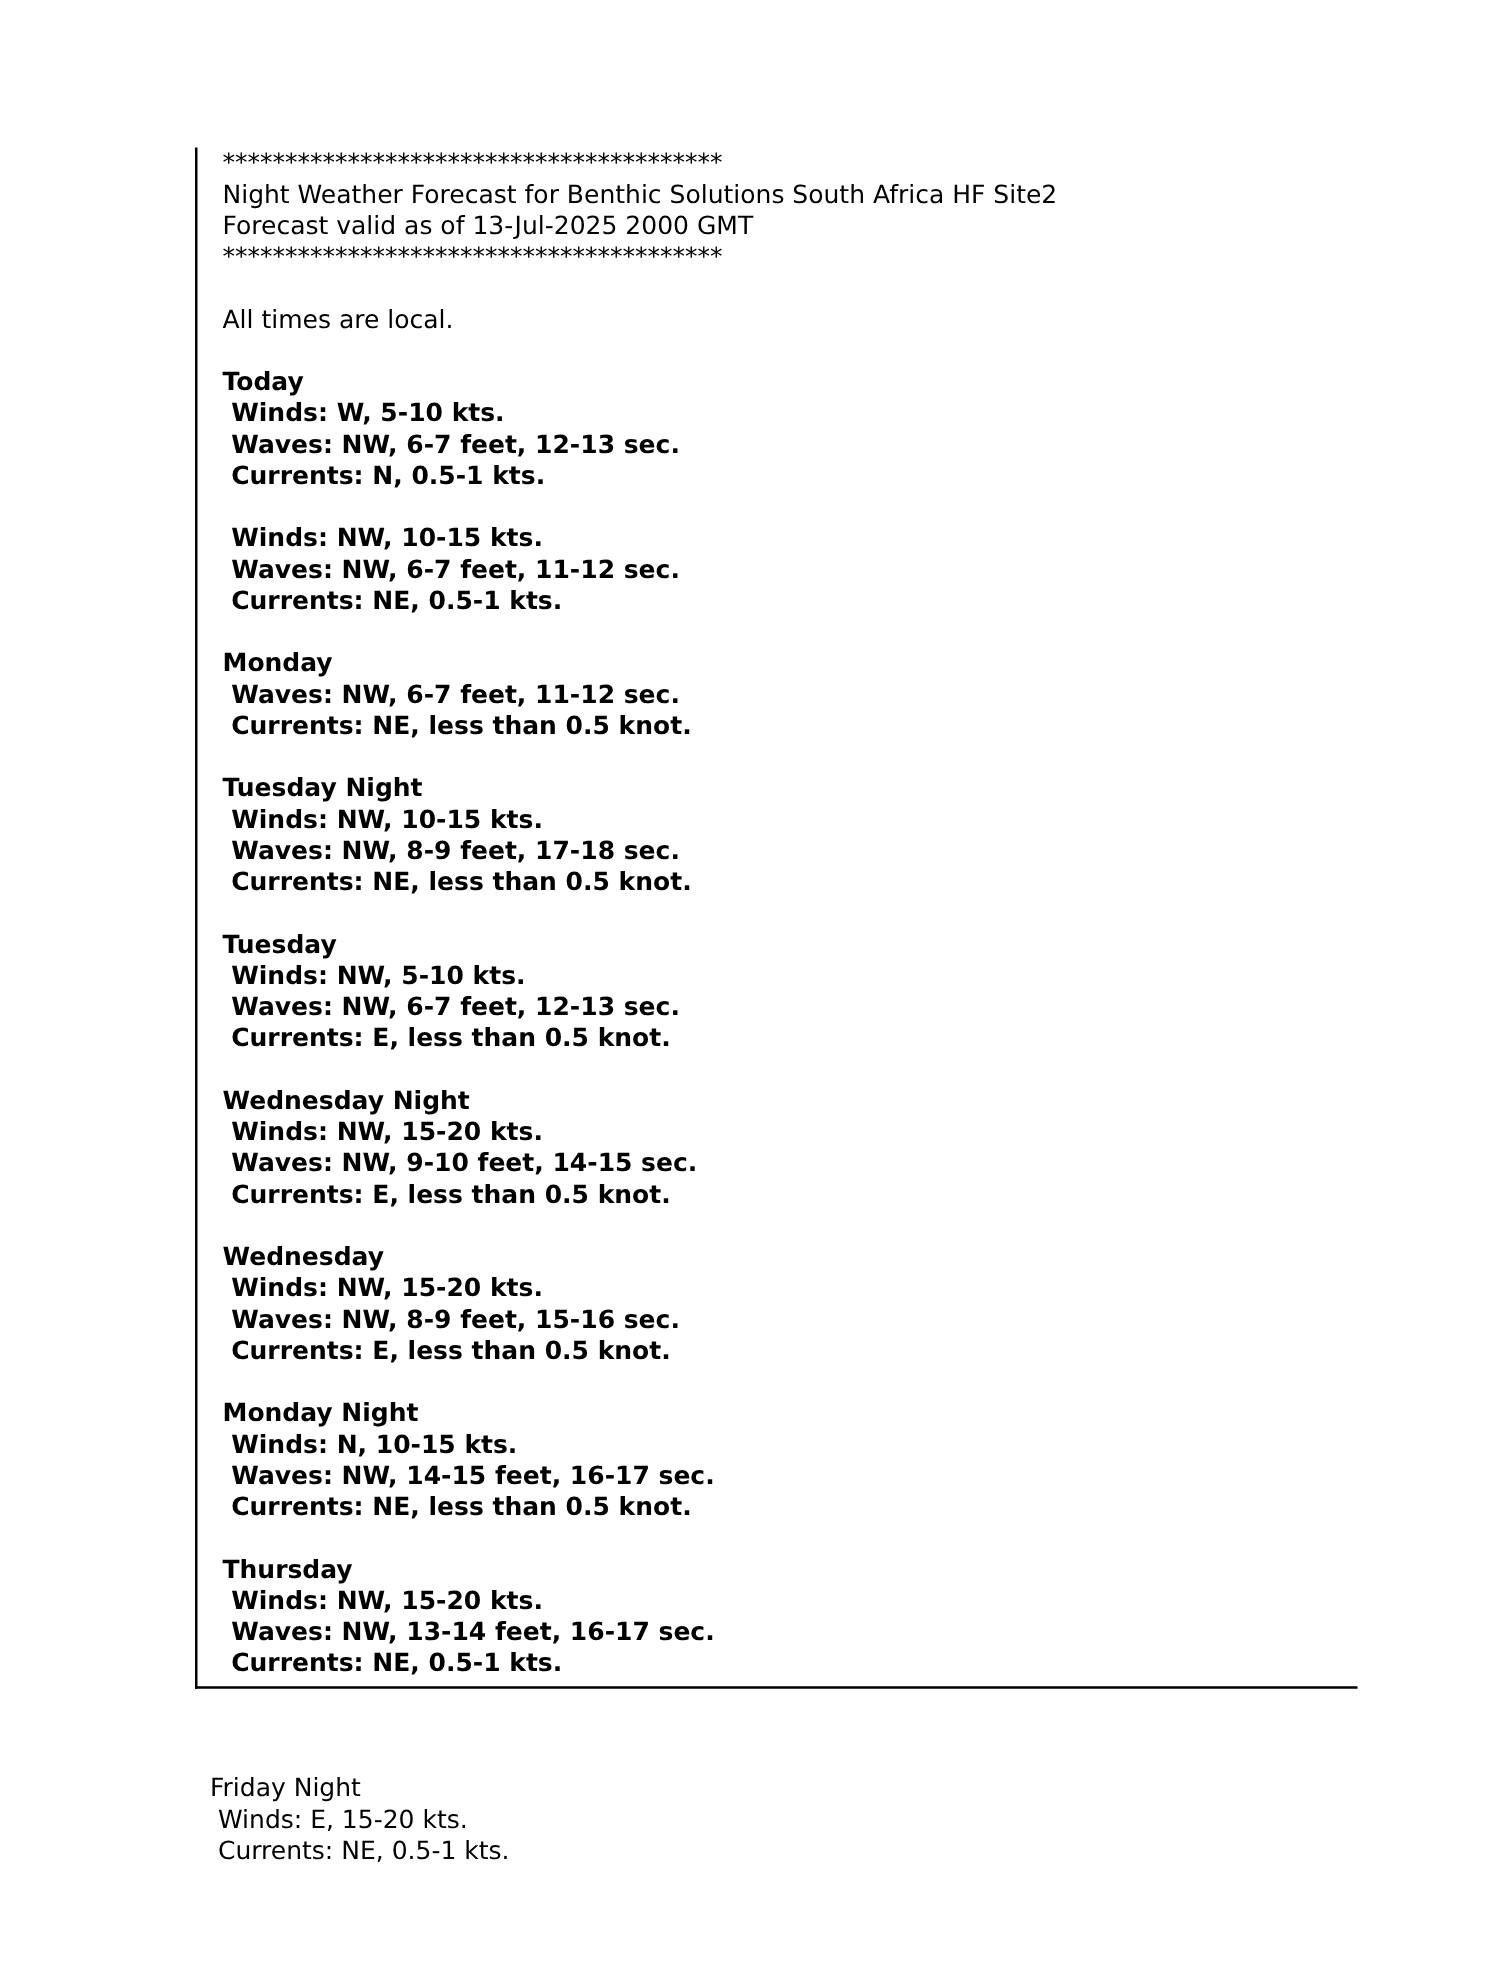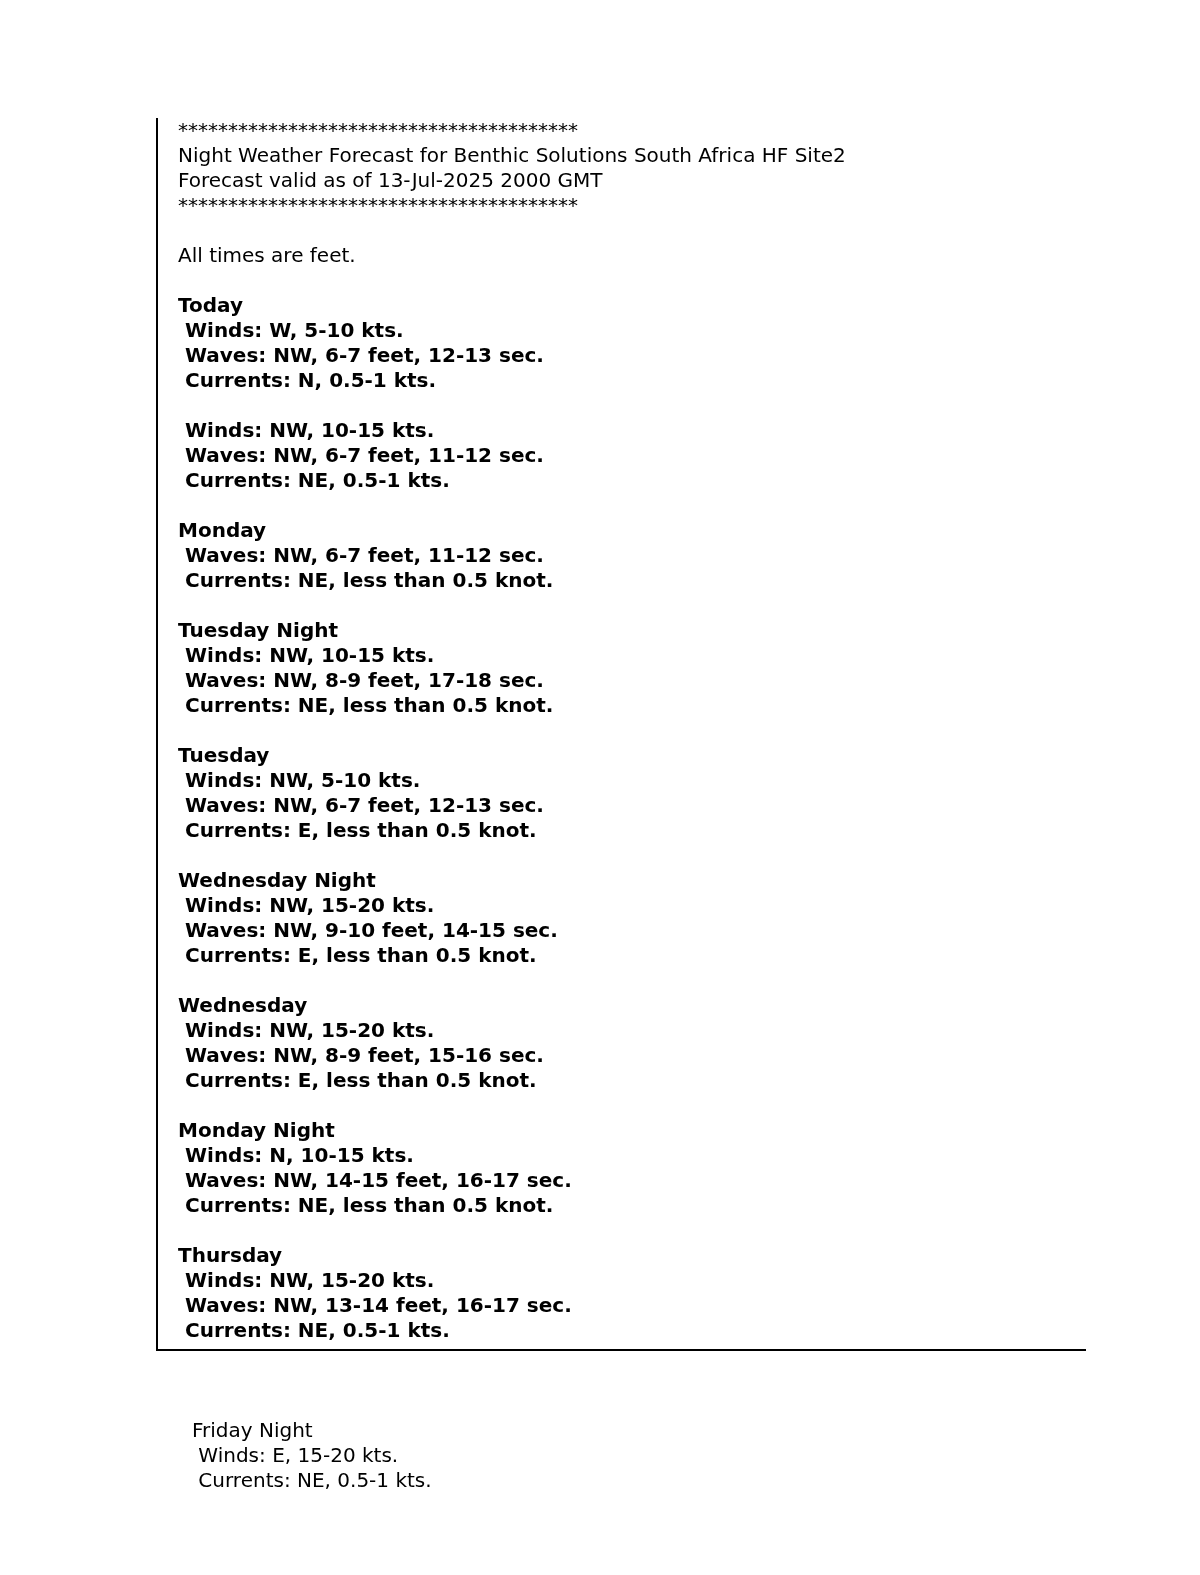--- a/index.html
+++ b/index.html
@@ -22,42 +22,42 @@
     left: 156px;
     top: 118px;
     width: 908px;           
     border-left: 2px solid #000000;
     border-bottom: 2px solid #000000;
     padding-left: 20px;
     padding-bottom: 6px;
   }
   .continuation {
     position: absolute;
-    left: 192px;
+    left: 168px;
     top: 1418px;
   }
   .ln {
     min-height: 25px;
     white-space: pre-wrap;
   }
   .section {
     margin-top: 25px;
     font-weight: bold;
   }
 </style>
 </head>
 <body>
 
 <div class="frame">
   <div class="ln">****************************************</div>
   <div class="ln">Night Weather Forecast for Benthic Solutions South Africa HF Site2</div>
   <div class="ln">Forecast valid as of 13-Jul-2025 2000 GMT</div>
   <div class="ln">****************************************</div>
   <div class="ln"></div>
-  <div class="ln">All times are feet.</div>
+  <div class="ln">All times are local.</div>
 
   <div class="section">
     <div class="ln">Today</div>
     <div class="ln"> Winds: W, 5-10 kts.</div>
     <div class="ln"> Waves: NW, 6-7 feet, 12-13 sec.</div>
     <div class="ln"> Currents: N, 0.5-1 kts.</div>
   </div>
 
   <div class="section">
     <div class="ln"> Winds: NW, 10-15 kts.</div>

